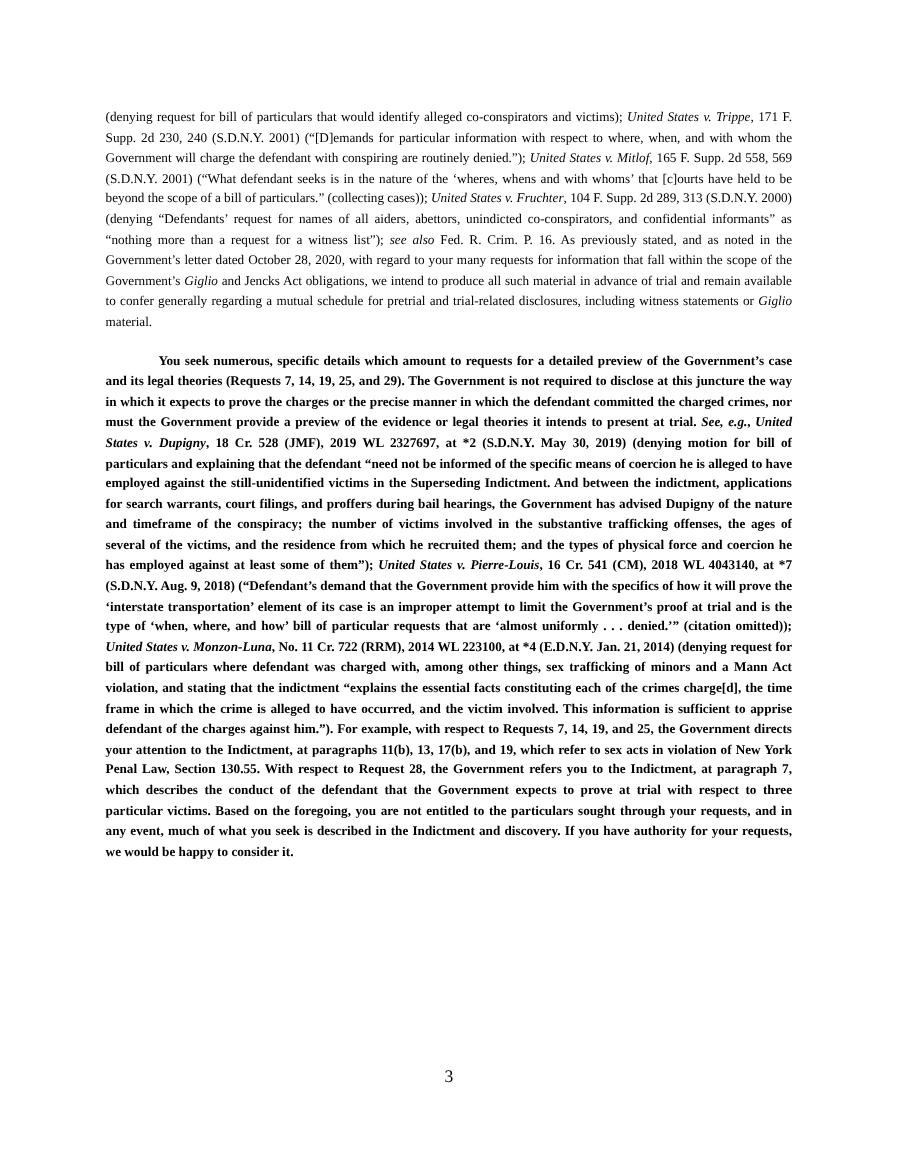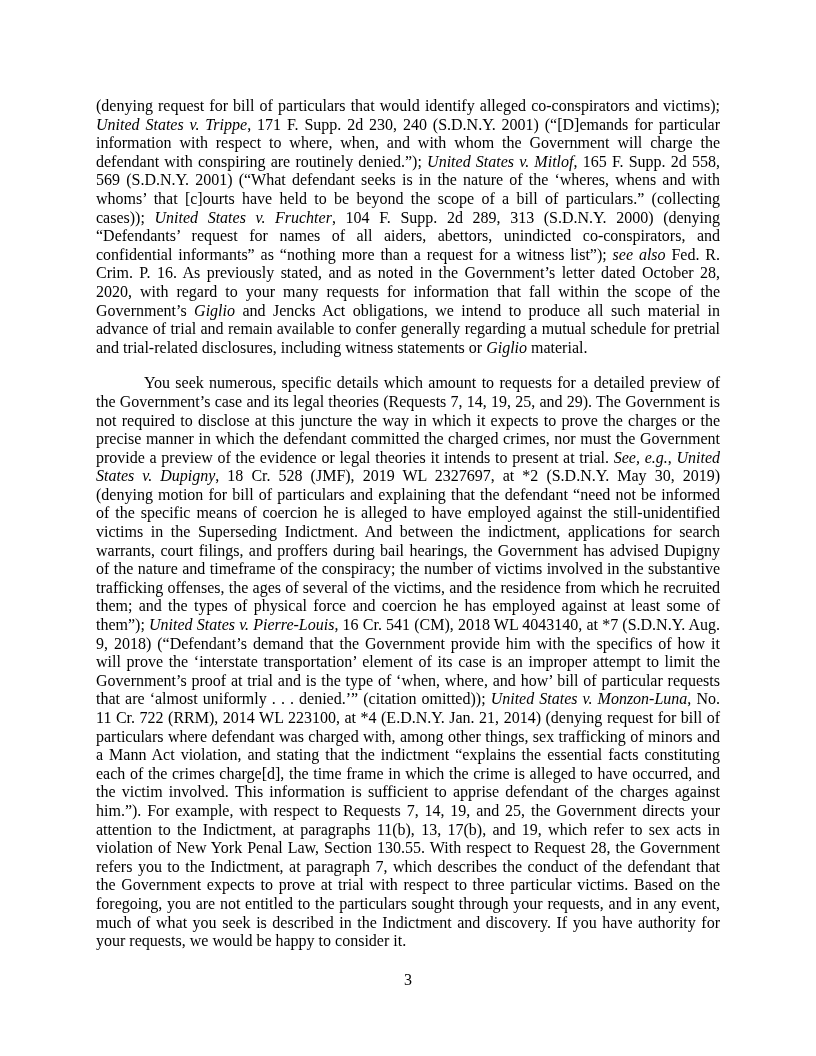--- a/index.html
+++ b/index.html
@@ -14,29 +14,30 @@
     background: #ffffff;
     color: #000000;
     font-family: "Liberation Serif", "DejaVu Serif", serif;
     overflow: hidden;
   }
   .body-text {
     position: absolute;
     left: 96px;
     top: 97px;
     width: 624px;
-    font-size: 16px;
+    font-size: 12px;
     line-height: 18.6px;
     text-align: justify;
   }
   .para {
     margin: 0 0 17px 0;
   }
   .para.indent {
     text-indent: 48px;
+    font-weight: bold;
   }
   .i {
     font-style: italic;
   }
   .page-footer {
     position: absolute;
     left: 0;
     right: 0;
     top: 971px;
     text-align: center;

